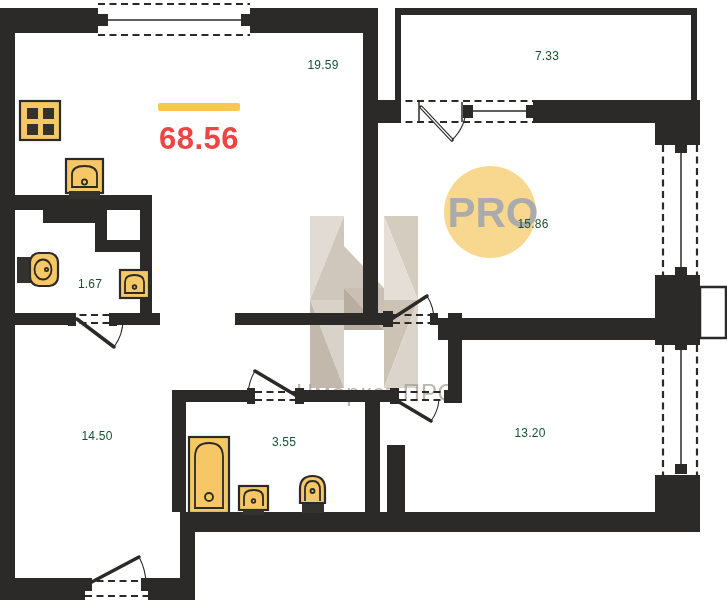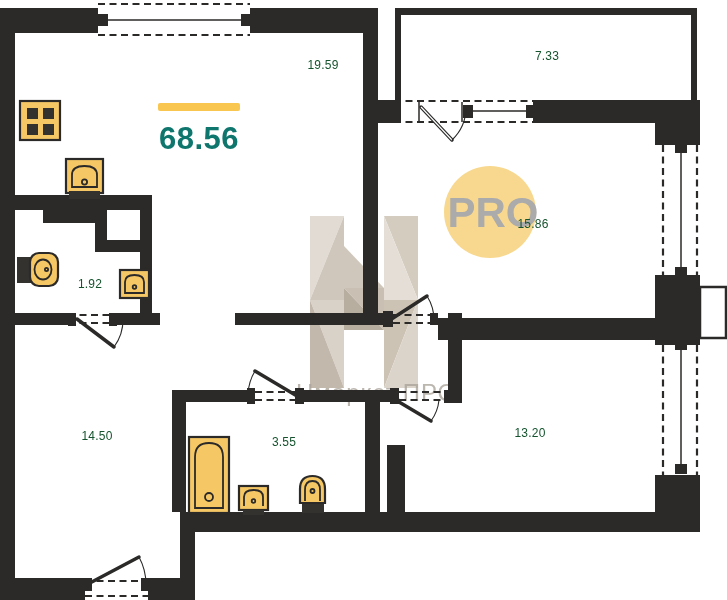--- a/index.html
+++ b/index.html
@@ -11,21 +11,21 @@
   .lbl{
     position:absolute;transform:translate(-50%,-50%);
     font-size:12px;color:#14532d;white-space:nowrap;letter-spacing:0.2px;
   }
   .total-bar{
     position:absolute;left:158px;top:103px;width:82px;height:8px;
     background:#f9c74f;border-radius:2px;
   }
   .total-num{
     position:absolute;left:199px;top:139px;transform:translate(-50%,-50%);
-    font-size:31px;font-weight:bold;color:#0f766e;letter-spacing:0.5px;
+    font-size:31px;font-weight:bold;color:#ef4444;letter-spacing:0.5px;
   }
   .wall{fill:#2b2a29;}
   .dash{stroke:#2b2a29;stroke-width:2.2;stroke-dasharray:7,4.5;fill:none;}
   .thin{stroke:#2b2a29;stroke-width:1.5;fill:none;}
   .leaf{stroke:#2b2a29;stroke-width:3.5;fill:none;stroke-linecap:round;}
   .leaf2{stroke:#ffffff;stroke-width:1.2;fill:none;}
   .arc{stroke:#2b2a29;stroke-width:1.1;fill:none;}
   .fix{fill:#f6c765;stroke:#2b2a29;stroke-width:2.2;}
   .fixline{fill:none;stroke:#2b2a29;stroke-width:1.8;}
   .dark{fill:#33322f;}
@@ -217,21 +217,21 @@
       <path class="fix" d="M300,503 V489 Q300,476 312.5,476 Q325,476 325,489 V503 Z"></path>
       <path class="fixline" d="M305,501 V490 Q305,481 312.5,481 Q320,481 320,490 V501"></path>
       <circle class="fixline" cx="312.5" cy="491" r="2"></circle>
     </g>
   </g>
 </svg>
 
   <div class="lbl" style="left:323px;top:65px">19.59</div>
   <div class="lbl" style="left:547px;top:56px">7.33</div>
   <div class="lbl" style="left:533px;top:224px">15.86</div>
-  <div class="lbl" style="left:90px;top:284px">1.92</div>
+  <div class="lbl" style="left:90px;top:284px">1.67</div>
   <div class="lbl" style="left:97px;top:436px">14.50</div>
   <div class="lbl" style="left:284px;top:442px">3.55</div>
   <div class="lbl" style="left:530px;top:433px">13.20</div>
 
   <div>
     <div class="total-bar"></div>
     <div class="total-num">68.56</div>
   </div>
 </div>
 

